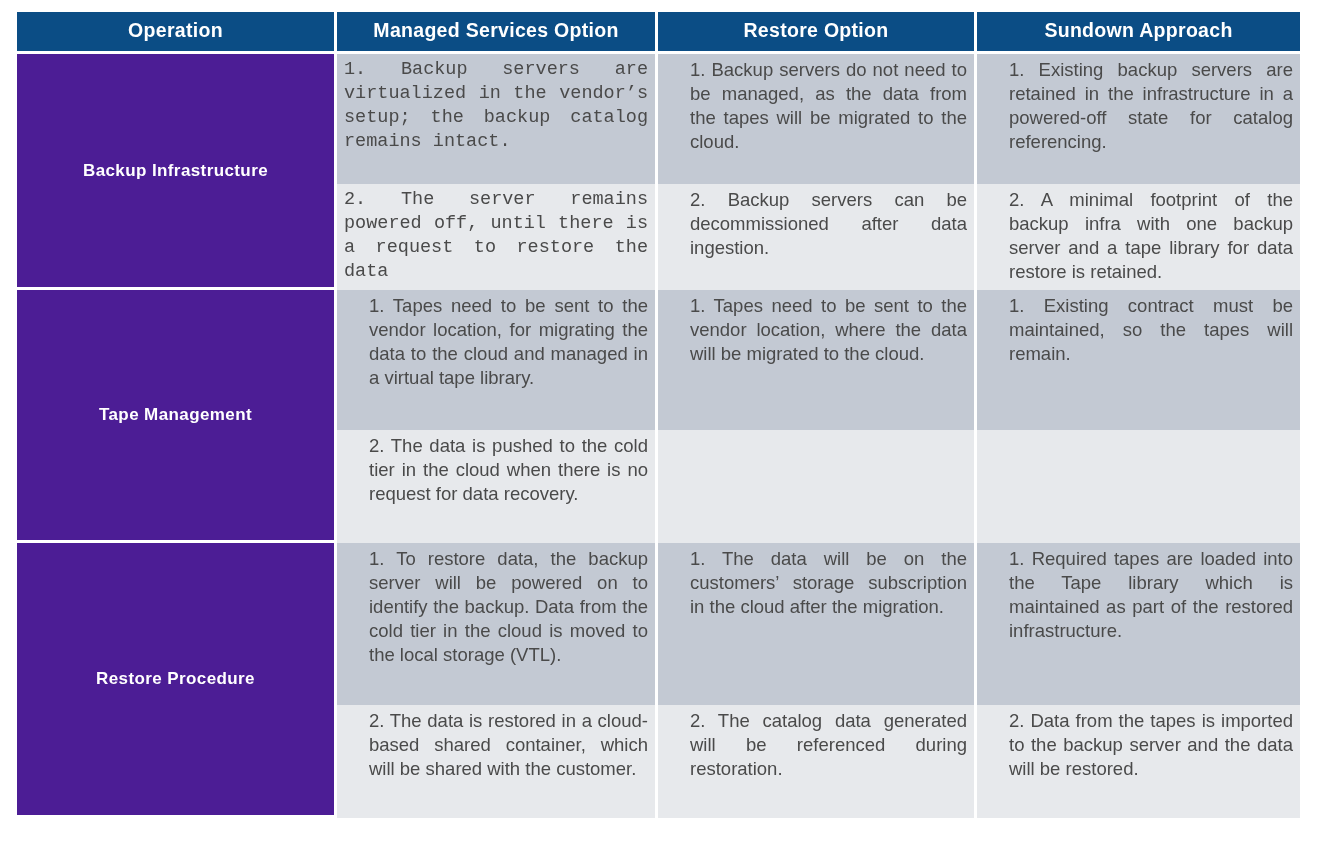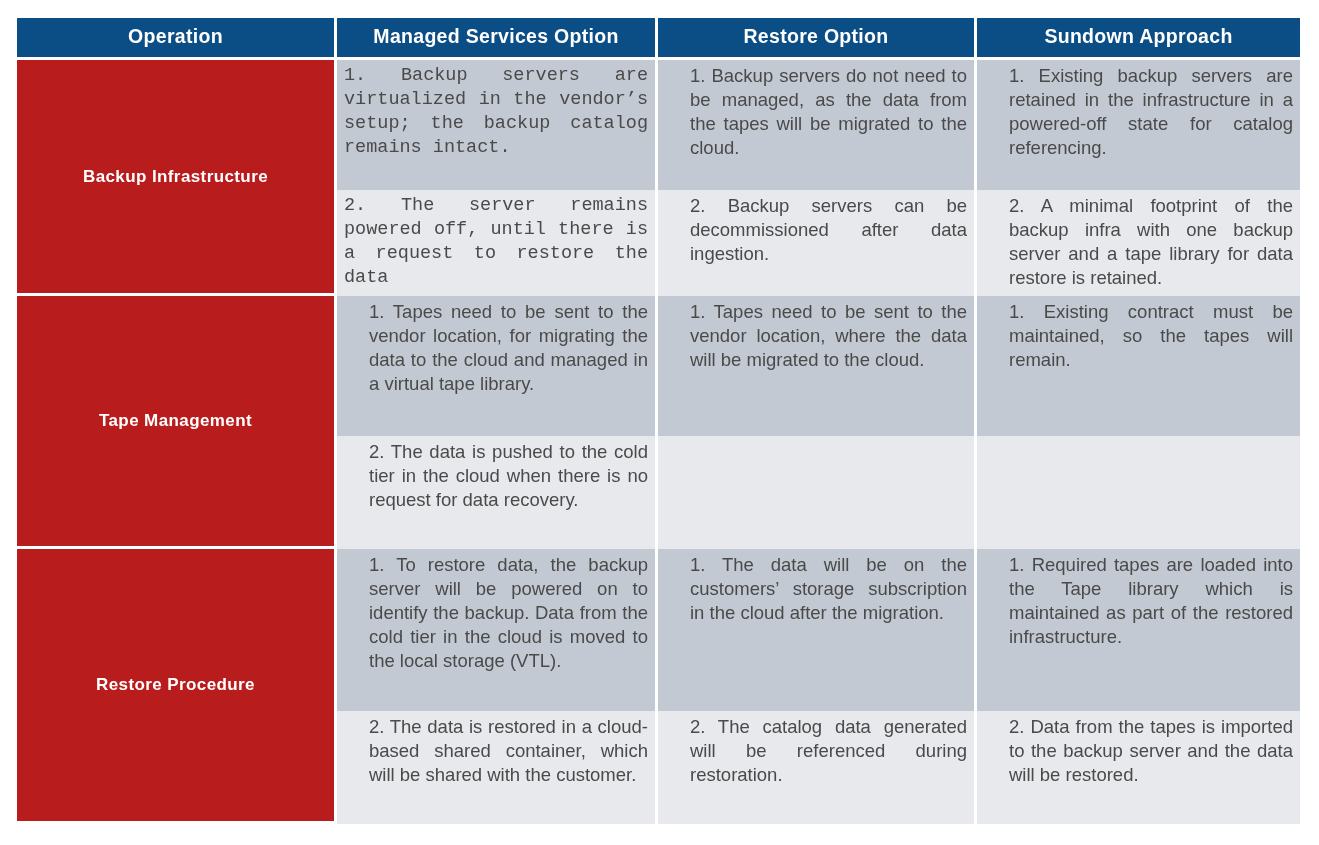--- a/index.html
+++ b/index.html
@@ -17,21 +17,21 @@
   .page {
     position: relative;
     width: 1319px;
     height: 845px;
     background: #ffffff;
   }
 
   .table-wrap {
     position: absolute;
     left: 17px;
-    top: 18px;
+    top: 12px;
     width: 1223px;
   }
 
   table.cmp {
     border-collapse: separate;
     border-spacing: 0;
     width: 1283px;
     table-layout: fixed;
   }
 
@@ -46,21 +46,21 @@
     letter-spacing: 0.3px;
     border-right: 3px solid #ffffff;
     border-bottom: 3px solid #ffffff;
     vertical-align: middle;
     white-space: nowrap;
   }
   thead th:last-child { border-right: none; }
 
   
   td.op {
-    background: #b91c1c;
+    background: #4c1d95;
     color: #ffffff;
     font-size: 17px;
     font-weight: bold;
     text-align: center;
     vertical-align: middle;
     letter-spacing: 0.4px;
     border-right: 3px solid #ffffff;
     border-bottom: 3px solid #ffffff;
     padding: 12px 6px;
   }

